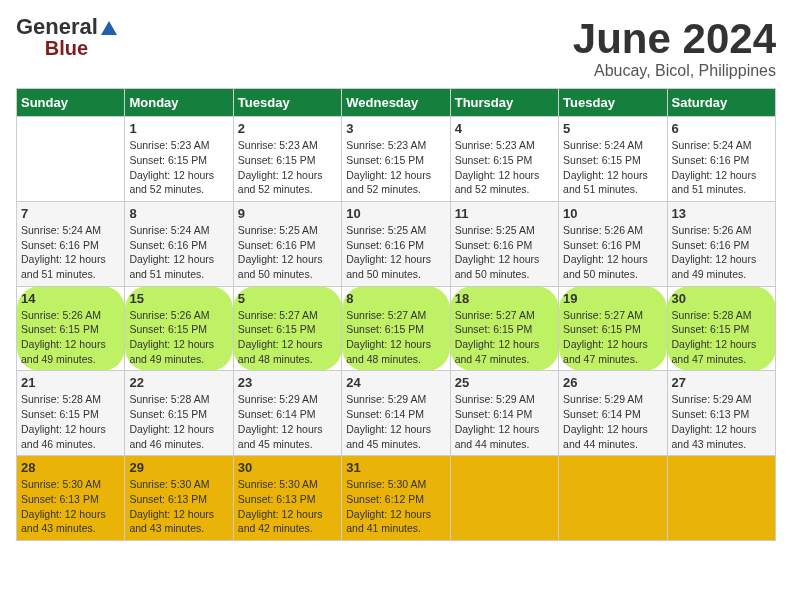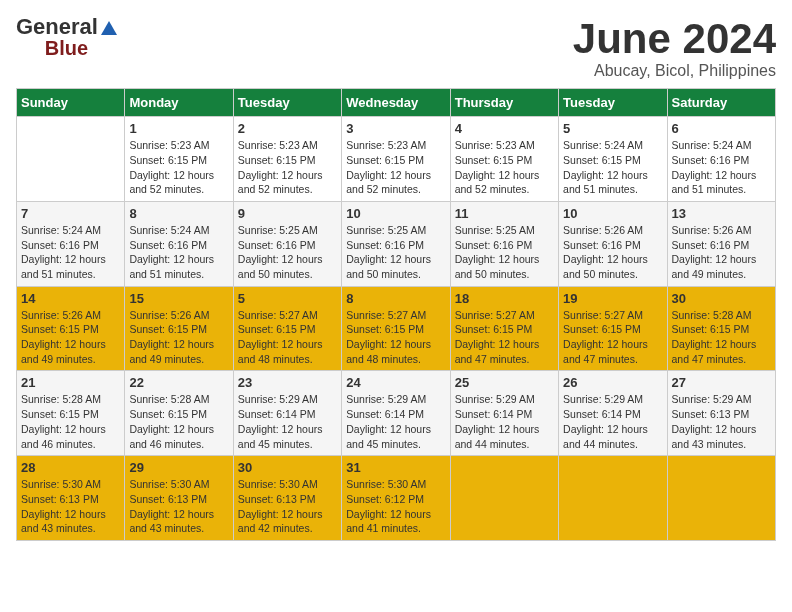--- a/index.html
+++ b/index.html
@@ -84,21 +84,21 @@
       color: #333;
       font-size: 10.5px;
       line-height: 1.4;
     }
     .empty-cell {
       background: #fff;
     }
     
     .row-1 td { background: #fff; }
     .row-2 td { background: #f0f0f0; }
-    .row-3 td { background: #eab308; }
+    .row-3 td { background: #bef264; border-radius: 23px; }
     .row-4 td { background: #f0f0f0; }
     .row-5 td { background: #eab308; }
   </style>
 </head>
 <body>
 
 <div class="header-area">
   <div class="logo">
     <div style="display:flex;align-items:center;">
       <span class="logo-general">General<span style="display:inline-block;width:0;height:0;border-left:8px solid transparent;border-right:8px solid transparent;border-bottom:14px solid #2060b0;margin-left:3px;vertical-align:middle;"></span></span>

